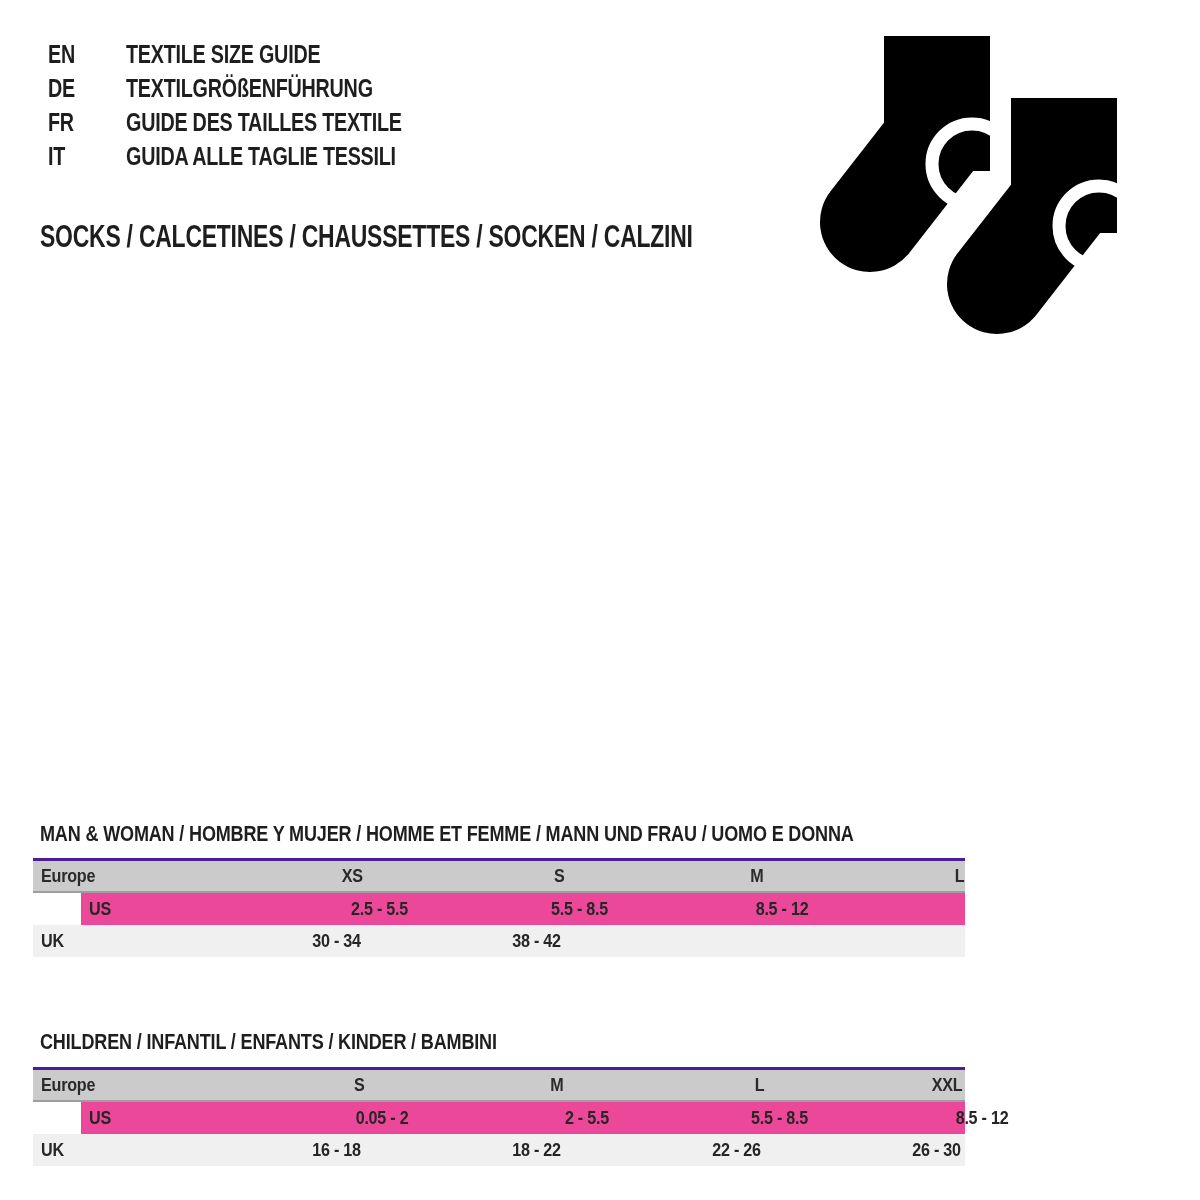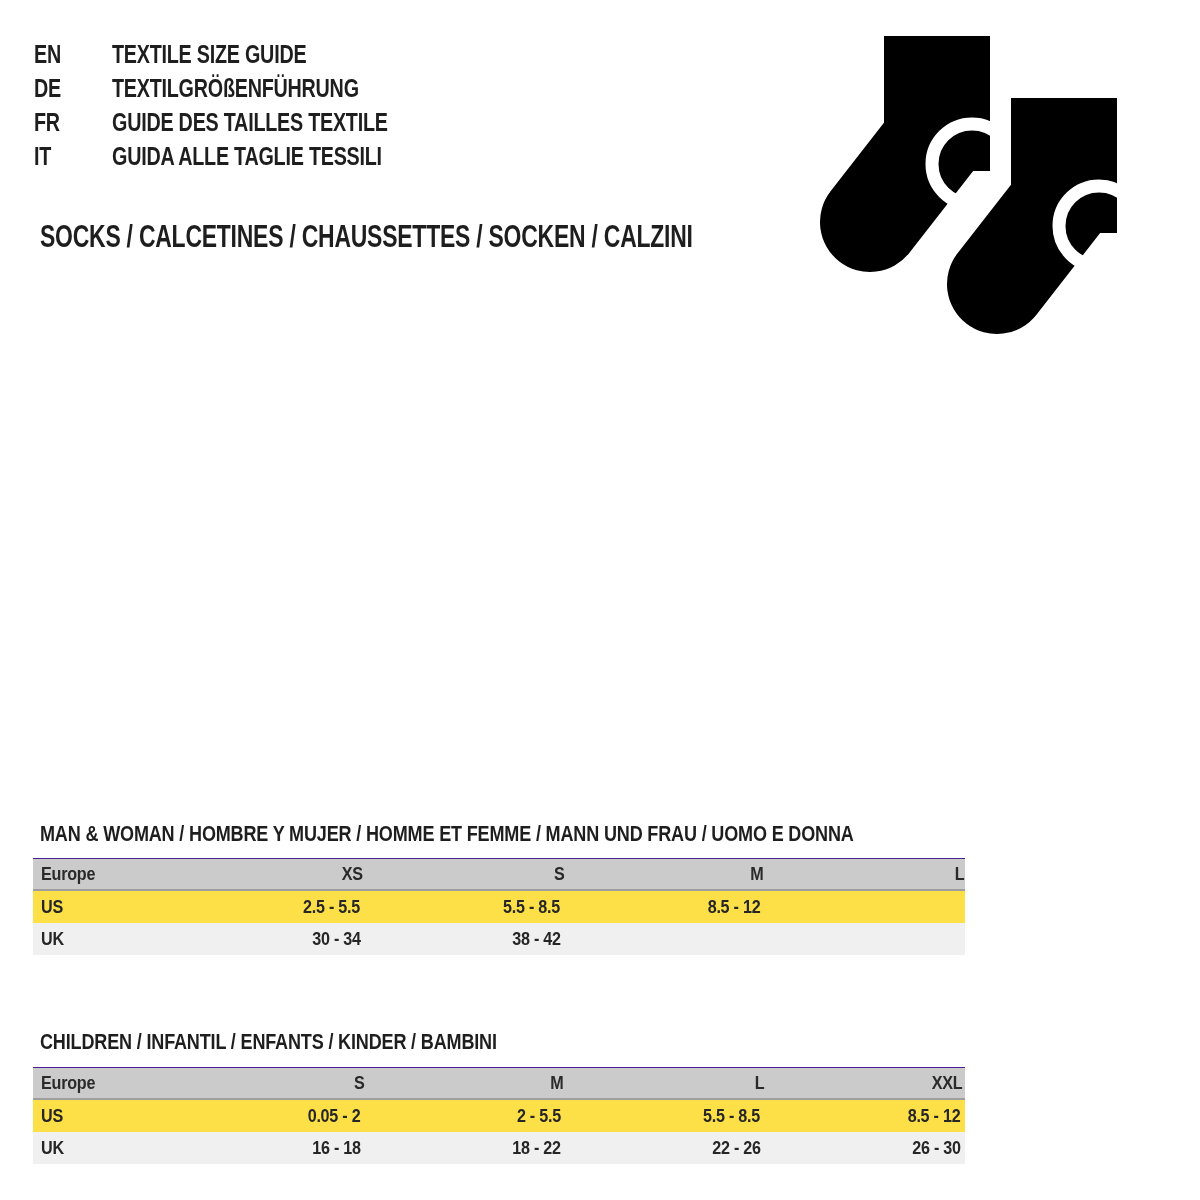--- a/index.html
+++ b/index.html
@@ -9,41 +9,41 @@
     color:#1e1e1e;position:relative;overflow:hidden;
     -webkit-font-smoothing:antialiased;
   }
   .abs{position:absolute;}
   
   .cond{display:inline-block;transform:scaleX(0.79);transform-origin:0 50%;white-space:nowrap;}
   .condc{display:inline-block;transform:scaleX(0.85);transform-origin:50% 50%;white-space:nowrap;}
   .condl{display:inline-block;transform:scaleX(0.85);transform-origin:0 50%;white-space:nowrap;}
 
   
-  .lang-block{left:34px;top:37px;}
+  .lang-block{left:48px;top:37px;}
   .lang-row{display:flex;height:34px;line-height:34px;font-weight:bold;font-size:25px;letter-spacing:-0.3px;}
   .lang-code{width:78px;flex:0 0 78px;}
 
   
   .category-line{left:40px;top:220px;font-weight:bold;font-size:31px;line-height:33px;
     transform:scaleX(0.74);transform-origin:0 50%;white-space:nowrap;letter-spacing:-0.3px;}
 
   
   .table-title{left:40px;font-weight:bold;font-size:22px;line-height:24px;
     transform:scaleX(0.82);transform-origin:0 50%;white-space:nowrap;letter-spacing:-0.2px;}
 
   
   .size-table{left:33px;width:932px;font-size:19px;font-weight:bold;letter-spacing:-0.3px;color:#262626;}
   .trow{display:grid;grid-template-columns:132px 200px 200px 200px 200px;align-items:center;}
   .trow .cell{text-align:right;overflow:visible;}
   .trow .cell.first{text-align:left;padding-left:8px;}
   .thead{height:30px;line-height:30px;background:#cbcbcb;
-    border-top:1px solid #4c1d95;border-bottom:2px solid #9e9e9e;color:#2a2a2a;}
+    border-top:3px solid #4c1d95;border-bottom:2px solid #9e9e9e;color:#2a2a2a;}
   .tbody-row{height:32px;line-height:32px;}
-  .row-white{background:#fde047;}
+  .row-white{background:#ec4899;margin-left:48px;}
   .row-alt{background:#f0f0f0;}
 
   svg{display:block;}
 </style>
 </head>
 <body>
 
 <div class="abs lang-block">
   <div class="lang-row">
     <span class="lang-code"><span class="cond">EN</span></span>

